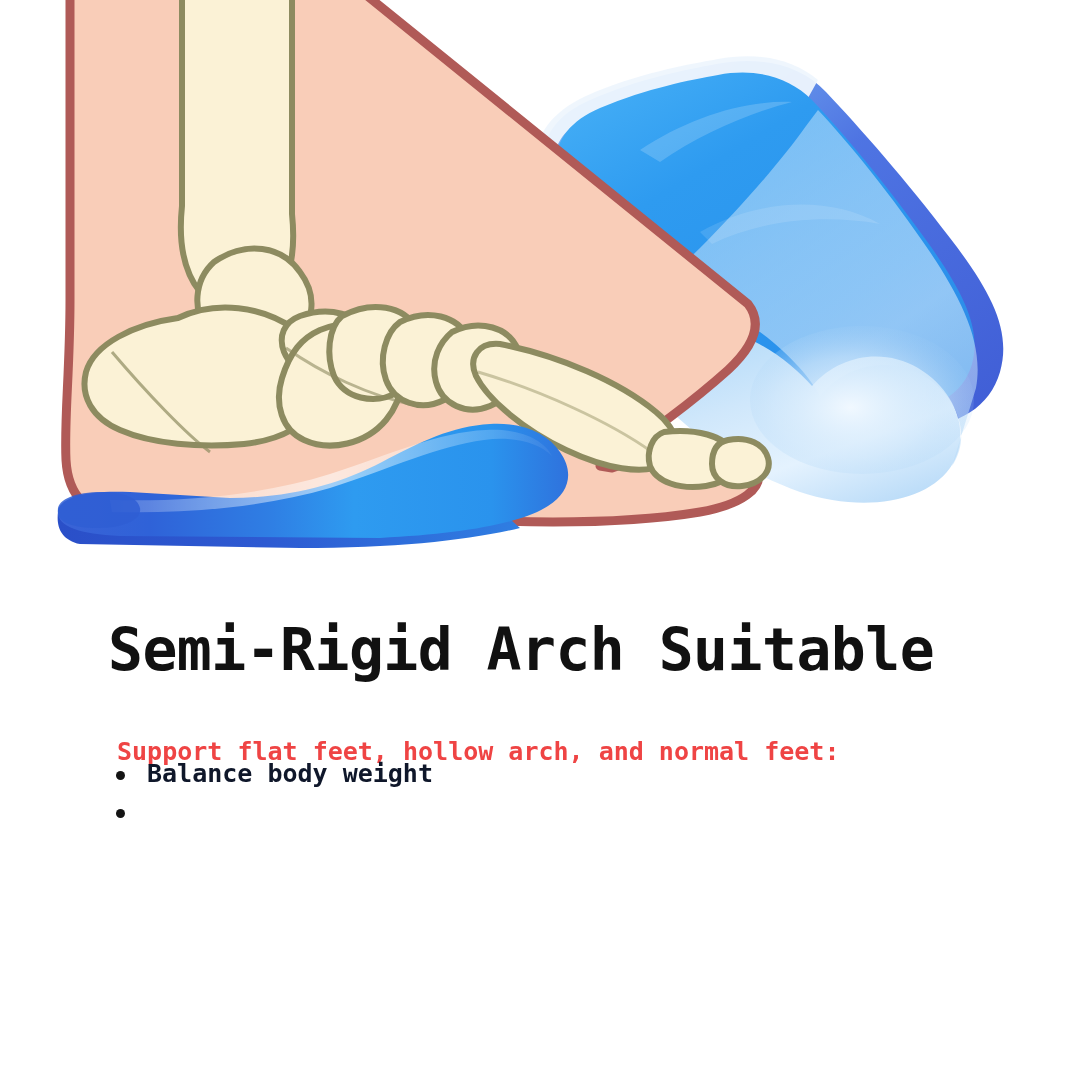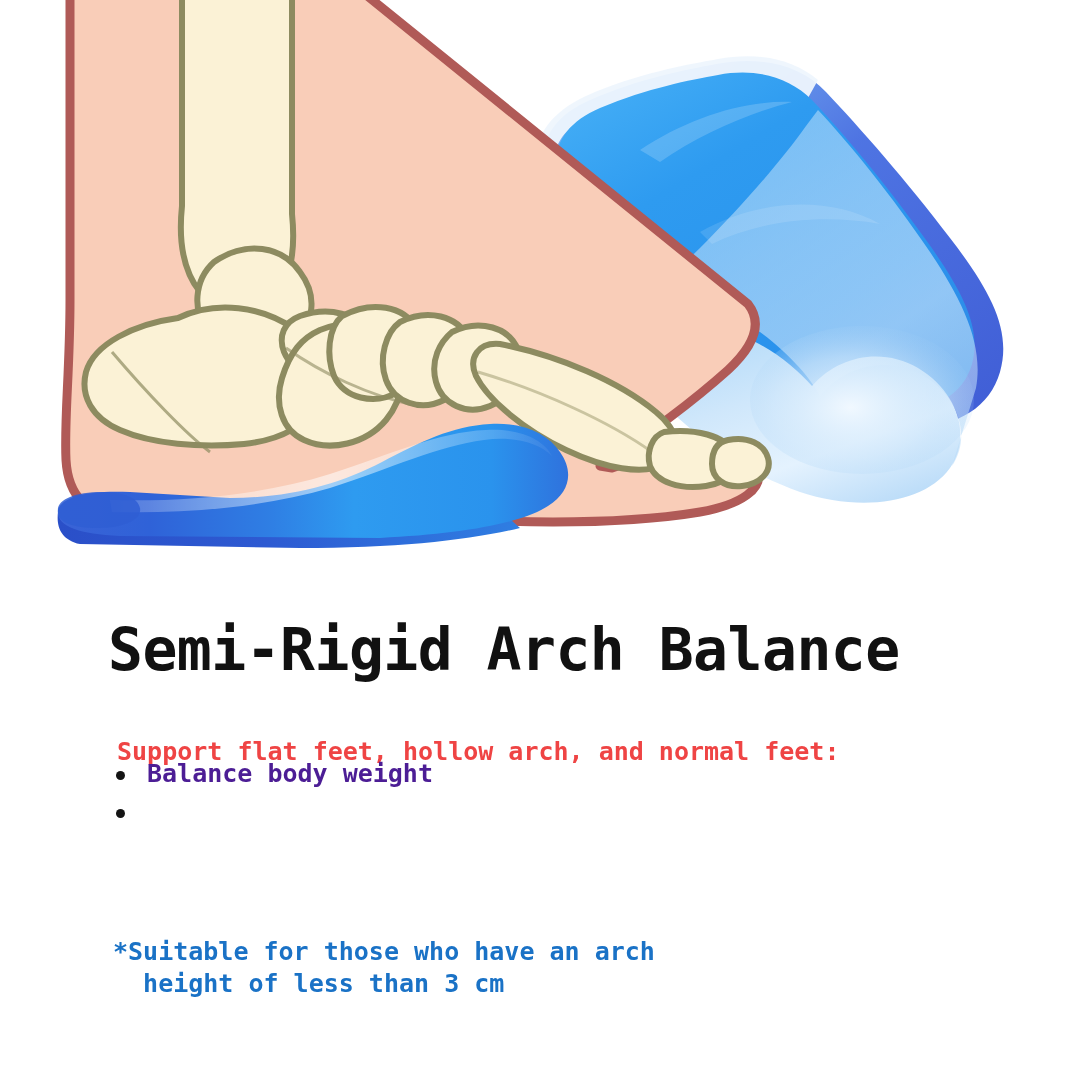--- a/index.html
+++ b/index.html
@@ -67,21 +67,21 @@
     padding: 0;
     list-style: none;
   }
   .bullets li {
     position: relative;
     margin: 0 0 6px 0;
     padding-left: 34px;
     font-family: "DejaVu Sans Mono", "Liberation Mono", monospace;
     font-size: 25px;
     font-weight: bold;
-    color: #4c1d95;
+    color: #0f172a;
     white-space: nowrap;
     line-height: 1.26;
   }
   .bullets li .dot {
     position: absolute;
     left: 3px;
     top: 13px;
     width: 9px;
     height: 9px;
     border-radius: 50%;
@@ -341,30 +341,28 @@
 
         <path d="M58 512
                  C 56 500, 74 492, 102 492
                  C 124 492, 138 498, 140 508
                  C 142 520, 124 528, 98 528
                  C 72 528, 58 522, 58 512 Z" fill="#2f5ed4" opacity="0.85"></path>
       </g>
     </svg>
   </div>
 
-  <h1 class="title">Semi-Rigid Arch Balance</h1>
+  <h1 class="title">Semi-Rigid Arch Suitable</h1>
 
   <p class="subtitle">Support flat feet, hollow arch, and normal feet:</p>
 
   <ul class="bullets">
     <li>
       <span class="dot"></span>
       <span>Balance body weight</span>
     </li>
     <li>
       <span class="dot"></span>
     </li>
   </ul>
 
-  <p class="footnote">*Suitable for those who have an arch
-  height of less than 3 cm</p>
 
 </div>
 
 </body></html>

